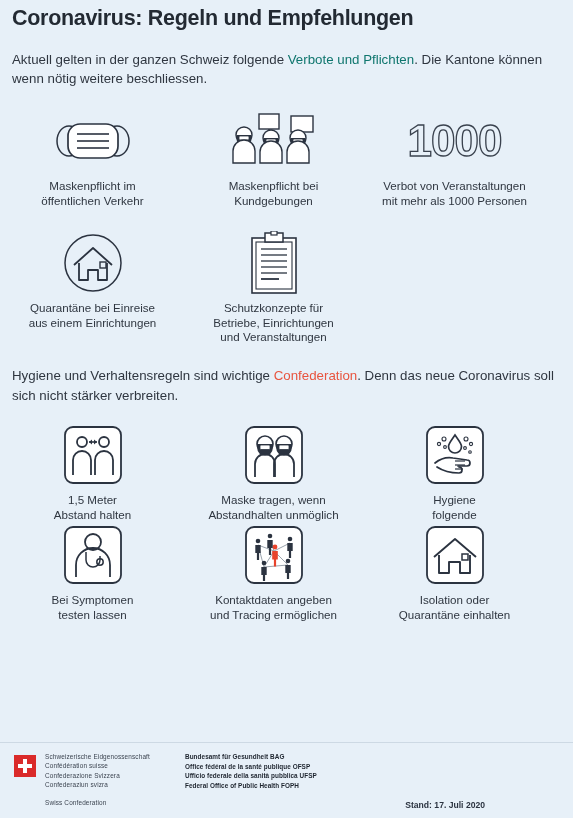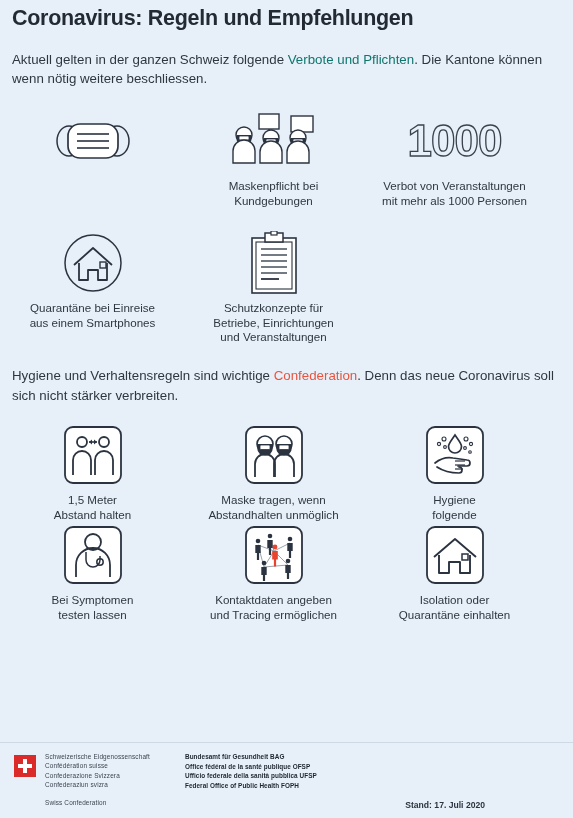--- a/index.html
+++ b/index.html
@@ -185,20 +185,22 @@
       <div class="icon-wrap">
         <svg width="82" height="52" viewBox="0 0 82 52">
           <ellipse cx="17" cy="26" rx="12" ry="15" fill="none" stroke="#2b3340" stroke-width="1.5"></ellipse>
           <ellipse cx="65" cy="26" rx="12" ry="15" fill="none" stroke="#2b3340" stroke-width="1.5"></ellipse>
           <rect x="16" y="9" width="50" height="34" rx="12" fill="#fff" stroke="#2b3340" stroke-width="1.7"></rect>
           <line x1="25" y1="19" x2="57" y2="19" stroke="#2b3340" stroke-width="1.6"></line>
           <line x1="25" y1="26" x2="57" y2="26" stroke="#2b3340" stroke-width="1.6"></line>
           <line x1="25" y1="33" x2="57" y2="33" stroke="#2b3340" stroke-width="1.6"></line>
         </svg>
       </div>
+      <div class="caption">Maskenpflicht im
+öffentlichen Verkehr</div>
     </div>
 
     <div class="cell">
       <div class="icon-wrap">
         <svg width="92" height="56" viewBox="0 0 92 56">
 
           <rect x="31" y="1" width="20" height="15" fill="#fff" stroke="#2b3340" stroke-width="1.4"></rect>
           <line x1="41" y1="16" x2="41" y2="50" stroke="#2b3340" stroke-width="1.4"></line>
           <rect x="63" y="3" width="22" height="16" fill="#fff" stroke="#2b3340" stroke-width="1.4"></rect>
           <line x1="74" y1="19" x2="74" y2="50" stroke="#2b3340" stroke-width="1.4"></line>
@@ -238,21 +240,21 @@
     <div class="cell c1">
       <div class="icon-wrap">
         <svg width="60" height="60" viewBox="0 0 60 60">
           <circle cx="30" cy="30" r="28" fill="none" stroke="#2b3340" stroke-width="1.5"></circle>
           <path d="M11 32 L30 15 L49 32" fill="none" stroke="#2b3340" stroke-width="1.8" stroke-linejoin="round"></path>
           <path d="M16 30 v17 h9 v-10 h10 v10 h9 v-17" fill="none" stroke="#2b3340" stroke-width="1.8" stroke-linejoin="round"></path>
           <rect x="37" y="29" width="6" height="6" fill="none" stroke="#2b3340" stroke-width="1.4"></rect>
         </svg>
       </div>
       <div class="caption">Quarantäne bei Einreise
-aus einem Smartphones</div>
+aus einem Einrichtungen</div>
     </div>
 
     <div class="cell">
       <div class="icon-wrap">
         <svg width="54" height="64" viewBox="0 0 54 64">
           <rect x="5" y="7" width="44" height="55" fill="#fff" stroke="#2b3340" stroke-width="1.6"></rect>
           <rect x="9" y="11" width="36" height="47" fill="none" stroke="#2b3340" stroke-width="1.1"></rect>
           <rect x="18" y="2" width="18" height="9" fill="#fff" stroke="#2b3340" stroke-width="1.5"></rect>
           <rect x="24" y="0" width="6" height="4" fill="#fff" stroke="#2b3340" stroke-width="1.2"></rect>
           <line x1="14" y1="18" x2="40" y2="18" stroke="#2b3340" stroke-width="1.3"></line>

